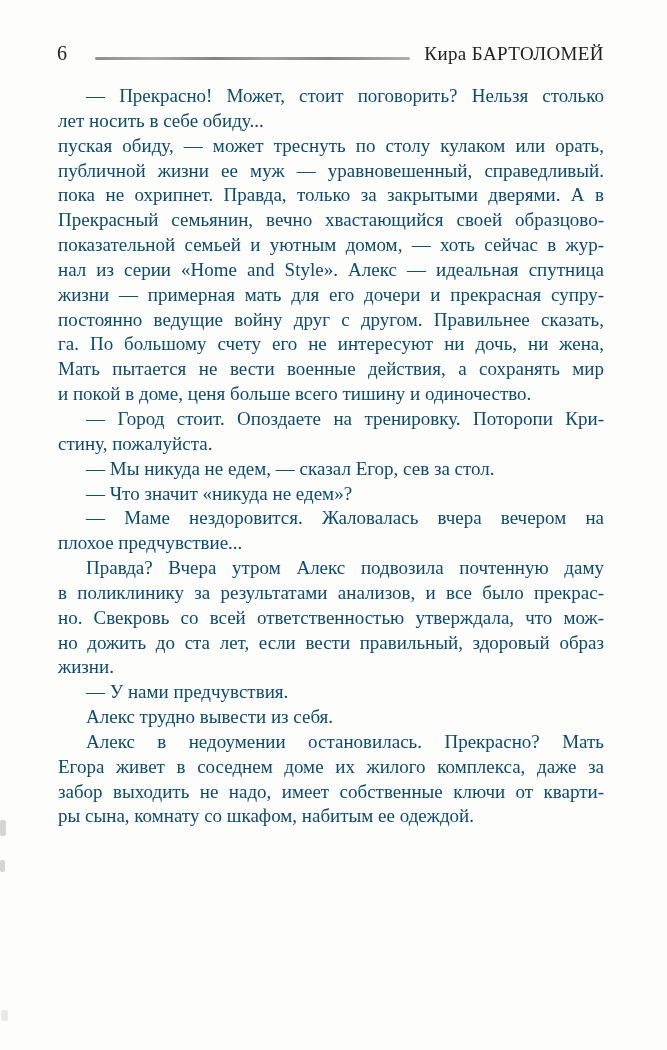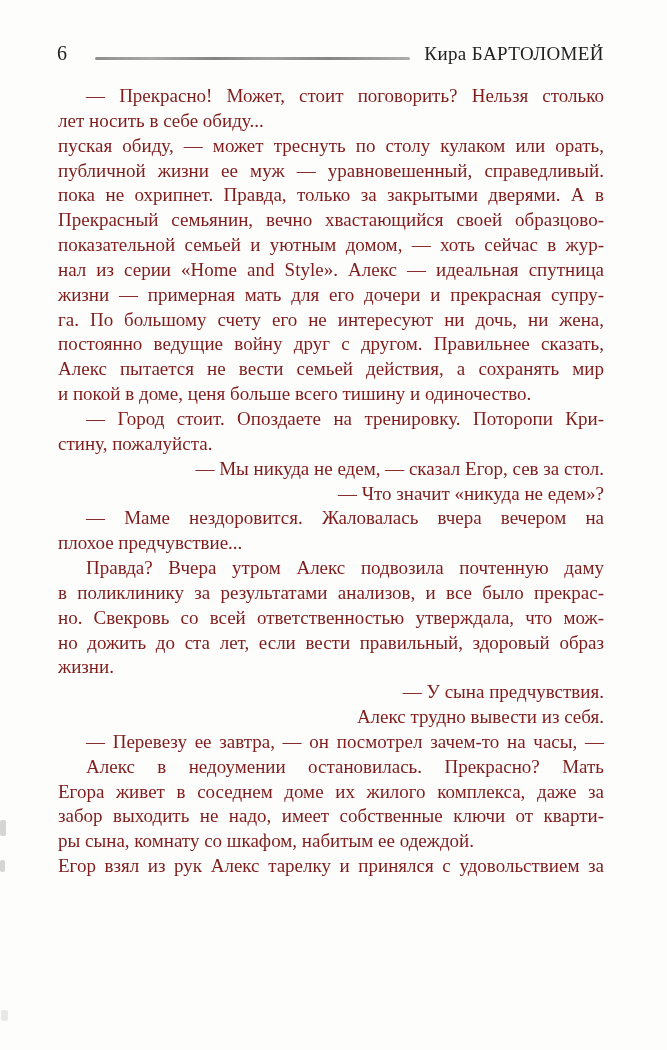--- a/index.html
+++ b/index.html
@@ -51,34 +51,33 @@
     white-space: nowrap;
   }
   
   .text-block {
     position: absolute;
     left: 58px;
     top: 84px;
     width: 546px;
     font-size: 19px;
     line-height: 24.85px;
-    color: #7f1d1d;
+    color: #0c4a6e;
   }
   .line {
     height: 24.85px;
     white-space: nowrap;
   }
   .line.just {
     white-space: normal;
     text-align: justify;
     text-align-last: justify;
   }
   .line.indent {
     padding-left: 28px;
-    text-align: right;
   }
   
   .scan-artifact {
     position: absolute;
     background: #8a8a8a;
     opacity: 0.35;
     border-radius: 2px;
   }
   .artifact-1 { left: 0; top: 820px; width: 6px; height: 16px; }
   .artifact-2 { left: 0; top: 860px; width: 5px; height: 12px; }
@@ -98,42 +97,40 @@
   <main class="text-block" id="text-block">
       <div class="line indent just">— Прекрасно! Может, стоит поговорить? Нельзя столько</div>
       <div class="line">лет носить в себе обиду...</div>
       <div class="line just">пуская обиду, — может треснуть по столу кулаком или орать,</div>
       <div class="line just">публичной жизни ее муж — уравновешенный, справедливый.</div>
       <div class="line just">пока не охрипнет. Правда, только за закрытыми дверями. А в</div>
       <div class="line just">Прекрасный семьянин, вечно хвастающийся своей образцово-</div>
       <div class="line just">показательной семьей и уютным домом, — хоть сейчас в жур-</div>
       <div class="line just">нал из серии «Home and Style». Алекс — идеальная спутница</div>
       <div class="line just">жизни — примерная мать для его дочери и прекрасная супру-</div>
+      <div class="line just">постоянно ведущие войну друг с другом. Правильнее сказать,</div>
       <div class="line just">га. По большому счету его не интересуют ни дочь, ни жена,</div>
-      <div class="line just">постоянно ведущие войну друг с другом. Правильнее сказать,</div>
-      <div class="line just">Алекс пытается не вести семьей действия, а сохранять мир</div>
+      <div class="line just">Мать пытается не вести военные действия, а сохранять мир</div>
       <div class="line">и покой в доме, ценя больше всего тишину и одиночество.</div>
       <div class="line indent just">— Город стоит. Опоздаете на тренировку. Поторопи Кри-</div>
       <div class="line">стину, пожалуйста.</div>
       <div class="line indent">— Мы никуда не едем, — сказал Егор, сев за стол.</div>
       <div class="line indent">— Что значит «никуда не едем»?</div>
       <div class="line indent just">— Маме нездоровится. Жаловалась вчера вечером на</div>
       <div class="line">плохое предчувствие...</div>
       <div class="line indent just">Правда? Вчера утром Алекс подвозила почтенную даму</div>
       <div class="line just">в поликлинику за результатами анализов, и все было прекрас-</div>
       <div class="line just">но. Свекровь со всей ответственностью утверждала, что мож-</div>
       <div class="line just">но дожить до ста лет, если вести правильный, здоровый образ</div>
       <div class="line">жизни.</div>
-      <div class="line indent">— У сына предчувствия.</div>
+      <div class="line indent">— У нами предчувствия.</div>
       <div class="line indent">Алекс трудно вывести из себя.</div>
-      <div class="line indent just">— Перевезу ее завтра, — он посмотрел зачем-то на часы, —</div>
       <div class="line indent just">Алекс в недоумении остановилась. Прекрасно? Мать</div>
       <div class="line just">Егора живет в соседнем доме их жилого комплекса, даже за</div>
       <div class="line just">забор выходить не надо, имеет собственные ключи от кварти-</div>
       <div class="line">ры сына, комнату со шкафом, набитым ее одеждой.</div>
-      <div class="line just">Егор взял из рук Алекс тарелку и принялся с удовольствием за</div>
     </main>
 
   <div class="scan-artifact artifact-1"></div>
   <div class="scan-artifact artifact-2"></div>
   <div class="scan-artifact artifact-3"></div>
 
 </div>
 
 </body></html>

